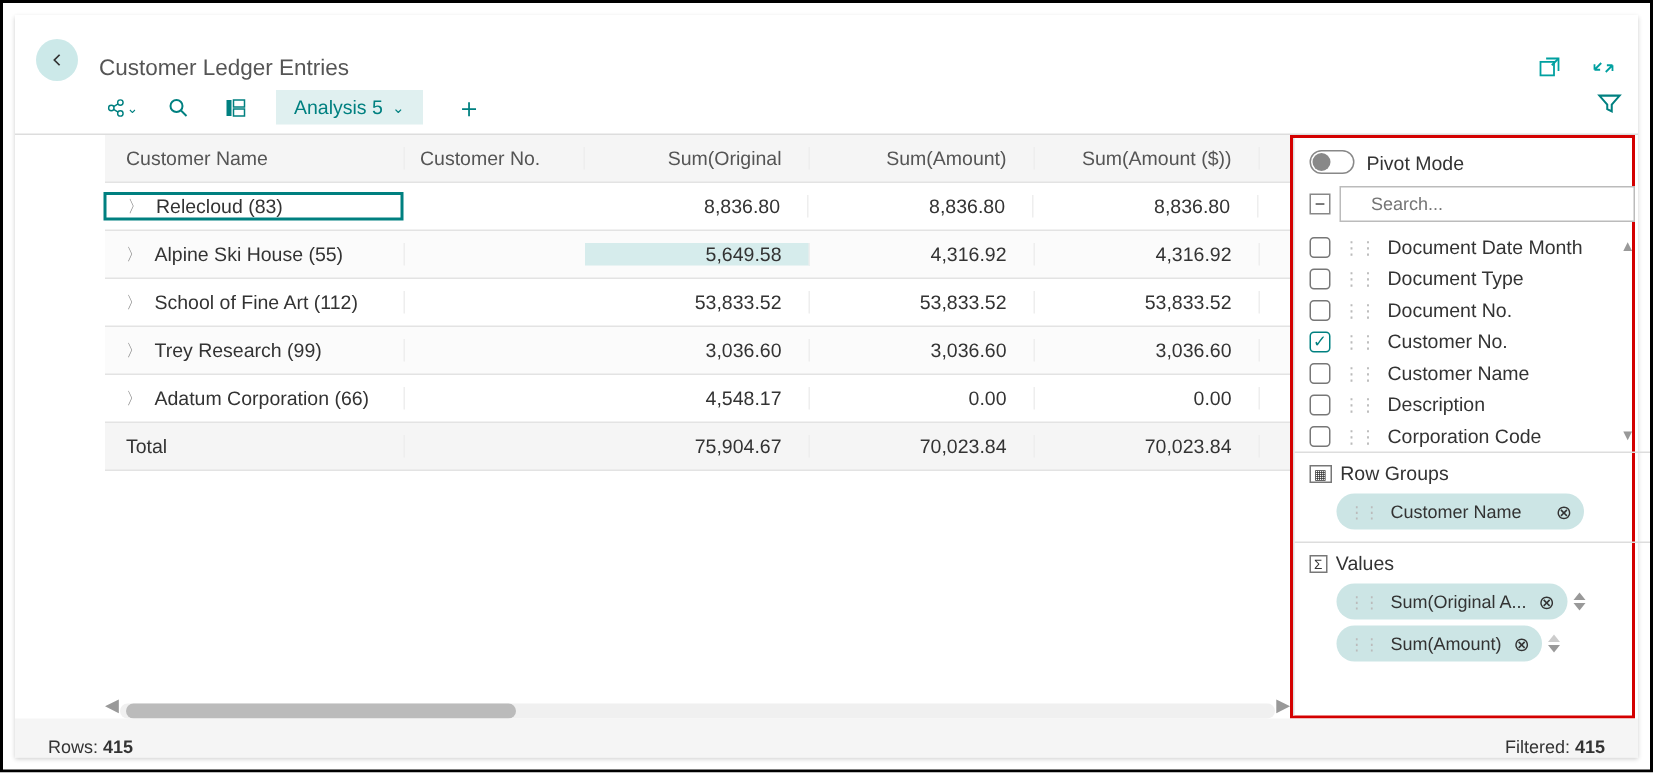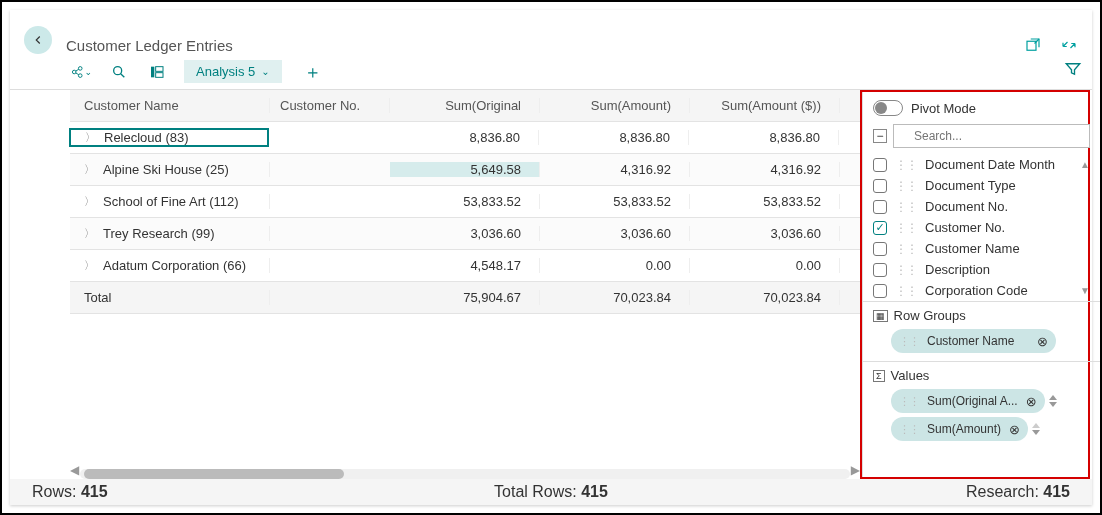--- a/index.html
+++ b/index.html
@@ -68,21 +68,21 @@
 
   
   .vtabs { width:22px; border-left:1px solid #ddd; display:flex; flex-direction:column; align-items:center; padding-top:8px; gap:16px; position:relative;}
   .vtab { writing-mode:vertical-rl; font-size:12px; color:#555; cursor:pointer; display:flex; align-items:center; gap:4px;}
   .vtab .vico { transform:rotate(90deg); font-size:13px;}
   .vscroll-thumb { position:absolute; right:-2px; top:80px; width:5px; height:26px; background:#ccc; border-radius:3px;}
 
   .tri-up,.tri-dn{color:#999;font-size:10px;}
 
   
-  .status { position:absolute; bottom:0; left:0; right:0; height:26px; background:#f5f5f5; display:flex; align-items:center; padding:0 22px; font-size:16px;gap:36px;}
+  .status { position:absolute; bottom:0; left:0; right:0; height:26px; background:#f5f5f5; display:flex; align-items:flex-end; padding:0 22px; font-size:12px;gap:36px;}
   .status .center{ position:absolute; left:0; right:0; text-align:center;}
   .status .right{ margin-left:auto;}
 </style>
 </head>
 <body>
 
 <div class="frame">
  <div class="inner">
 
   <div class="titlebar">
@@ -154,21 +154,21 @@
                 <span>Relecloud (83)</span>
               </div>
               <div class="col-custno"></div>
               <div class="col-num">8,836.80</div>
               <div class="col-num">8,836.80</div>
               <div class="col-num">8,836.80</div>
             </div>
             <div class="grid-row row-stripe">
               <div class="col-name">
                 <span class="exp">〉</span>
-                <span>Alpine Ski House (25)</span>
+                <span>Alpine Ski House (55)</span>
               </div>
               <div class="col-custno"></div>
               <div class="col-num row-highlight-cell">5,649.58</div>
               <div class="col-num">4,316.92</div>
               <div class="col-num">4,316.92</div>
             </div>
             <div class="grid-row">
               <div class="col-name">
                 <span class="exp">〉</span>
                 <span>School of Fine Art (112)</span>
@@ -319,18 +319,17 @@
               <span class="vico">▽</span>
               <span>Analysis Filters</span>
             </div>
       <div class="vscroll-thumb"></div>
     </div>
    </div>
   </div>
 
   <div class="status">
     <span><span>Rows:</span> <b>415</b></span>
-    <span class="center"><span>Total Rows:</span> <b>415</b></span>
-    <span class="right"><span>Research:</span> <b>415</b></span>
+    <span class="right"><span>Filtered:</span> <b>415</b></span>
   </div>
 
  </div>
 </div>
 
 </body></html>

